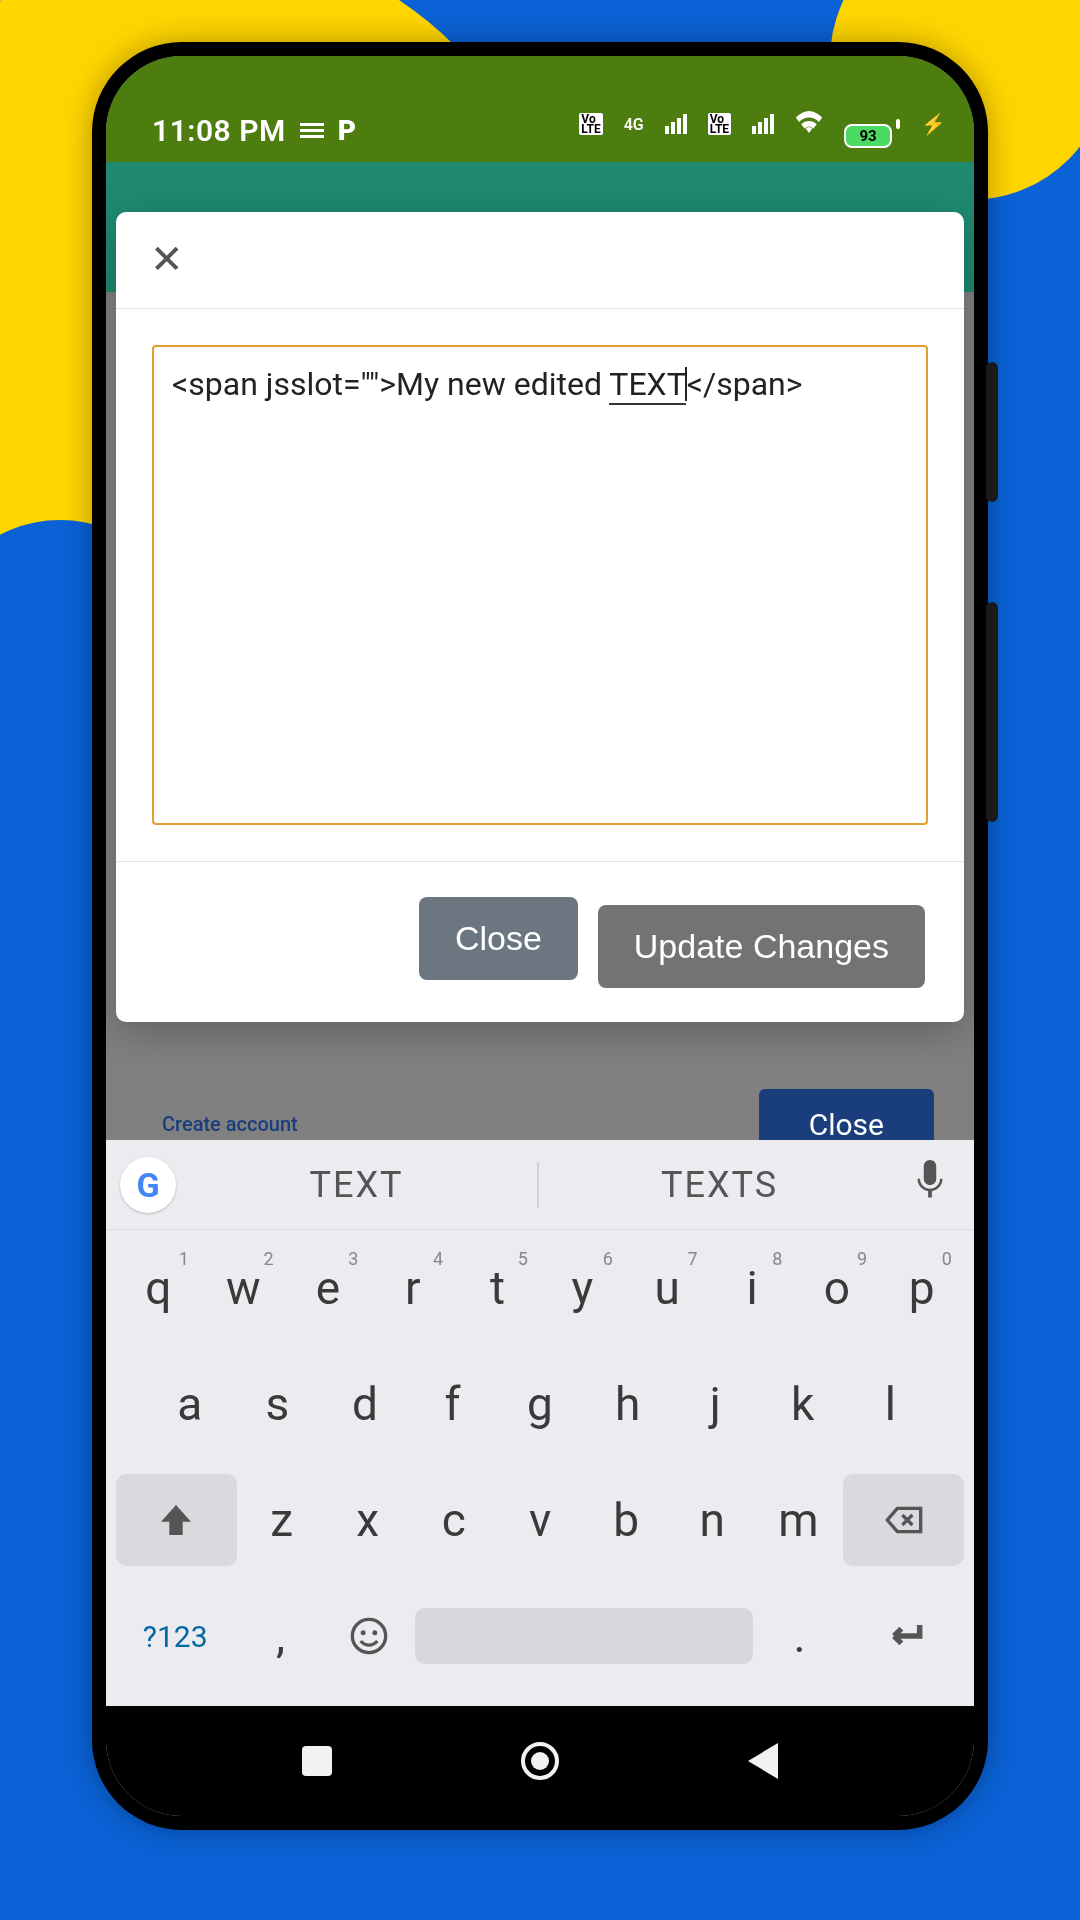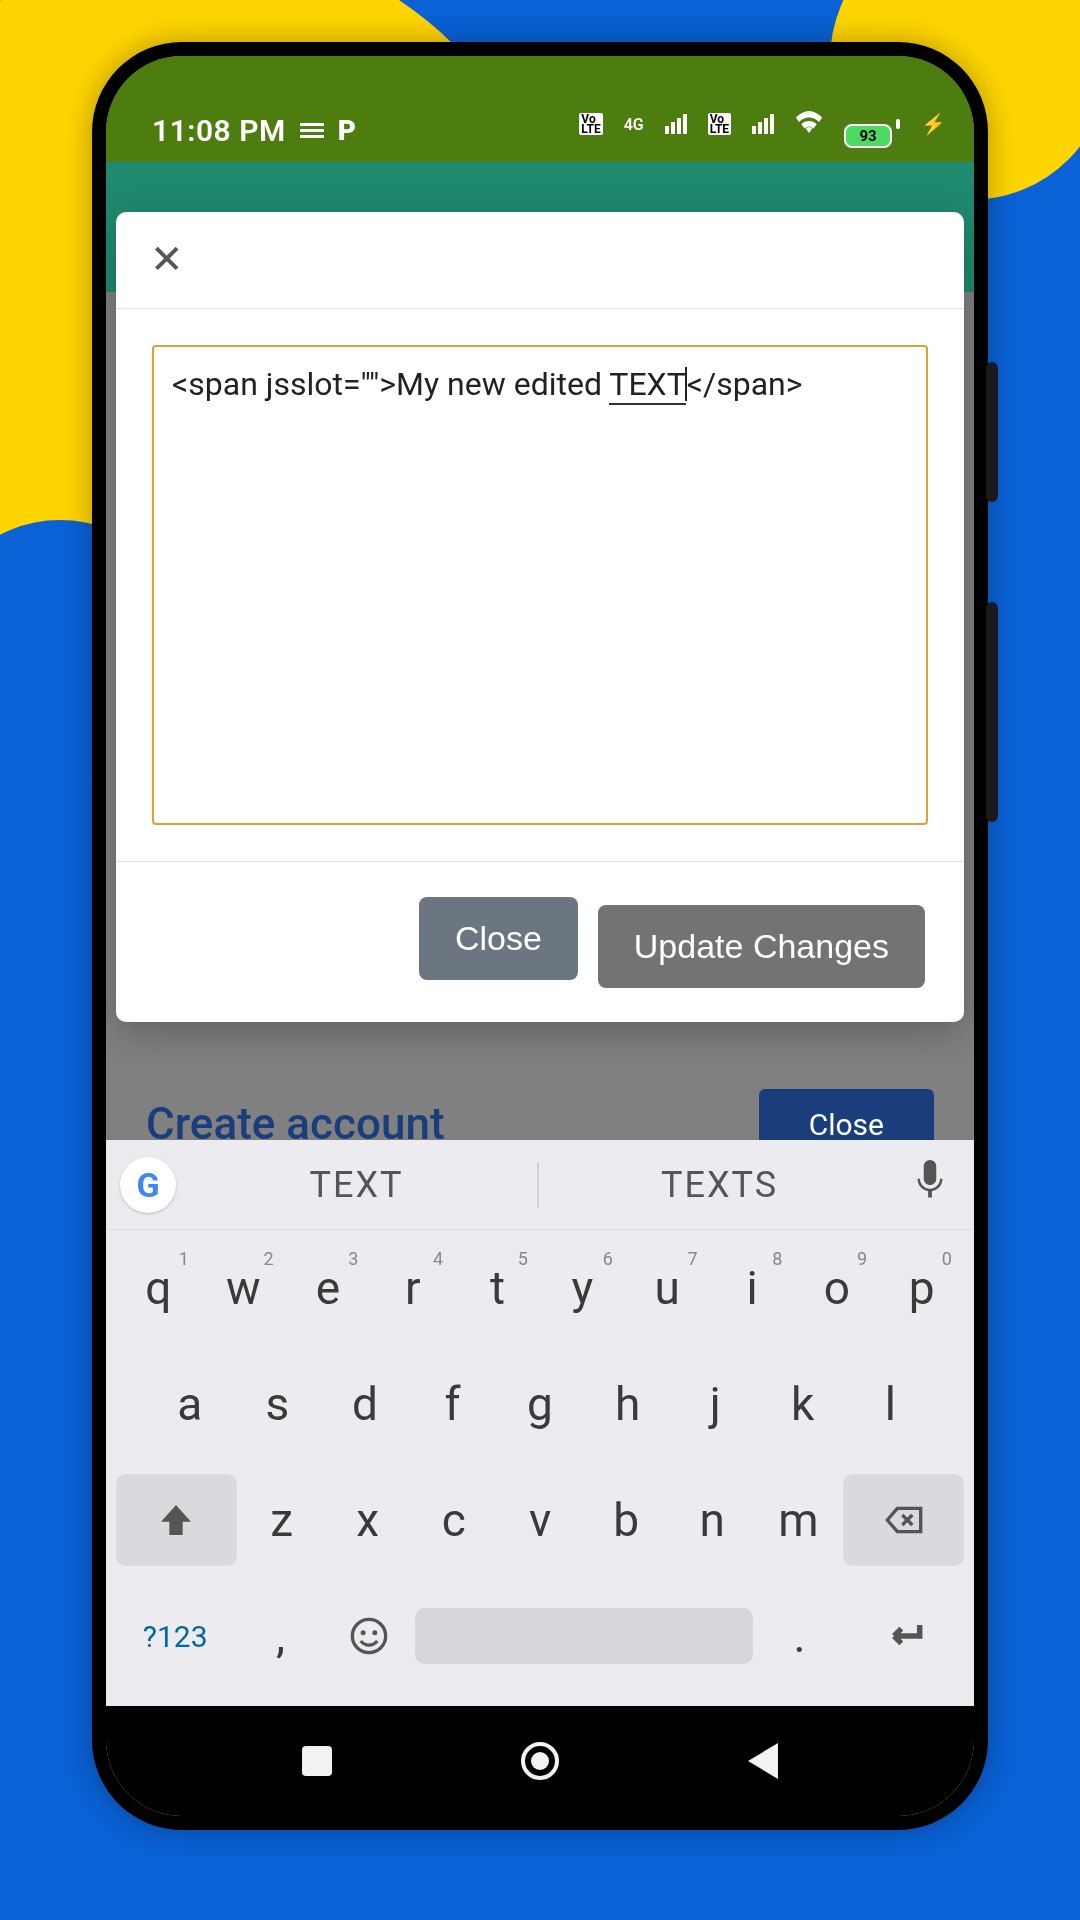--- a/index.html
+++ b/index.html
@@ -83,21 +83,21 @@
     z-index: 0;
   }
   .backdrop .appbar-bg{ position:absolute; top:0; left:0; right:0;}
   .backdrop-bottom-row{
     position:absolute; left:0; right:0;
     top: 912px;
     height: 100px;
     display:flex; align-items:center; justify-content:space-between;
     padding: 0 40px;
   }
-  .create-account{ color:#1a3d7c; font-size:44px; font-weight:500;}
+  .create-account{ color:#1a3d7c; font-size:20px; font-weight:500;margin-left:16px;}
   .next-btn{ background:#1a3d7c; color:#fff; font-size:30px; padding:18px 50px; border-radius:6px;}
 
   
   .dialog {
     position: absolute; z-index: 2;
     top: 156px; left: 10px; right: 10px;
     background: #fff;
     border-radius: 10px;
     box-shadow: 0 10px 40px rgba(0,0,0,0.25);
     display:flex; flex-direction: column;

